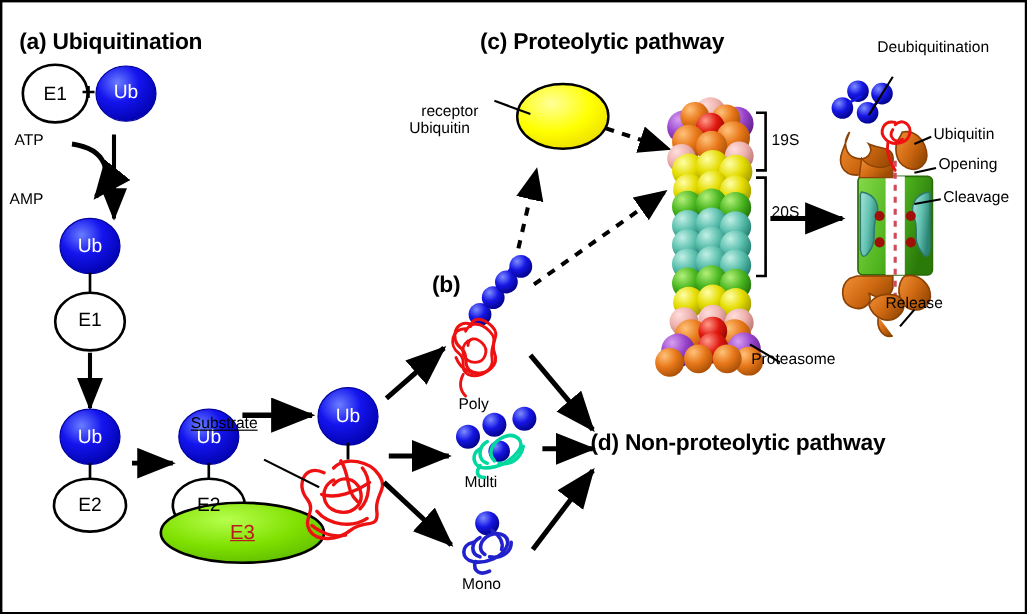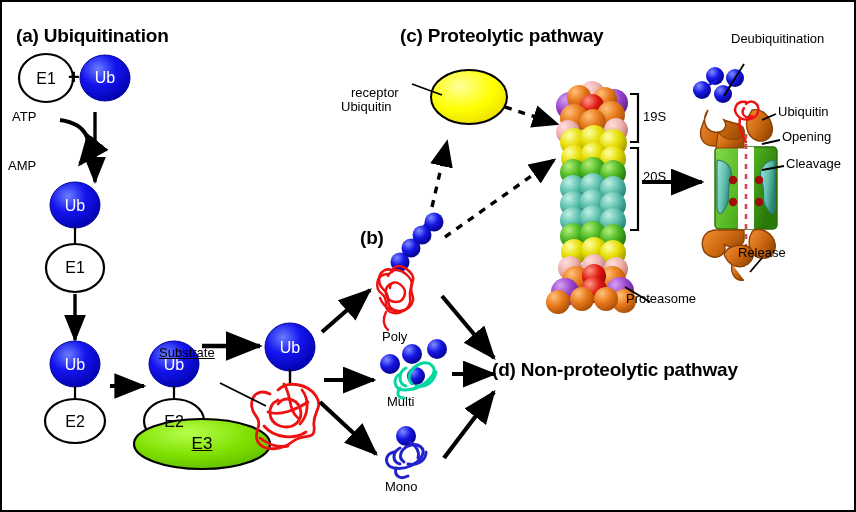--- a/index.html
+++ b/index.html
@@ -374,21 +374,21 @@
 
 <div class="nodetext" style="left:58px;top:196px;width:30px;color:#fff;font-size:16px;">Ub</div>
 <div class="nodetext" style="left:58px;top:258px;width:30px;font-size:16px;">E1</div>
 
 <div class="nodetext" style="left:58px;top:355px;width:30px;color:#fff;font-size:16px;">Ub</div>
 <div class="nodetext" style="left:58px;top:412px;width:30px;font-size:16px;">E2</div>
 
 <div class="nodetext" style="left:157px;top:355px;width:30px;color:#fff;font-size:16px;">Ub</div>
 <div class="nodetext" style="left:157px;top:412px;width:30px;font-size:16px;">E2</div>
 
-<div class="nodetext" style="left:183px;top:433px;width:34px;color:#000000;font-size:17px;text-decoration:underline;">E3</div>
+<div class="nodetext" style="left:183px;top:433px;width:34px;color:#b91c1c;font-size:17px;text-decoration:underline;">E3</div>
 
 <div class="nodetext" style="left:273px;top:338px;width:30px;color:#fff;font-size:16px;">Ub</div>
 
 <div class="lbl plain" style="left:157px;top:344px;text-decoration:underline;">Substrate</div>
 
 <div class="lbl panel-title" style="left:358px;top:226px;">(b)</div>
 
 <div class="lbl plain" style="left:380px;top:328px;">Poly</div>
 <div class="lbl plain" style="left:385px;top:393px;">Multi</div>
 <div class="lbl plain" style="left:383px;top:478px;">Mono</div>

